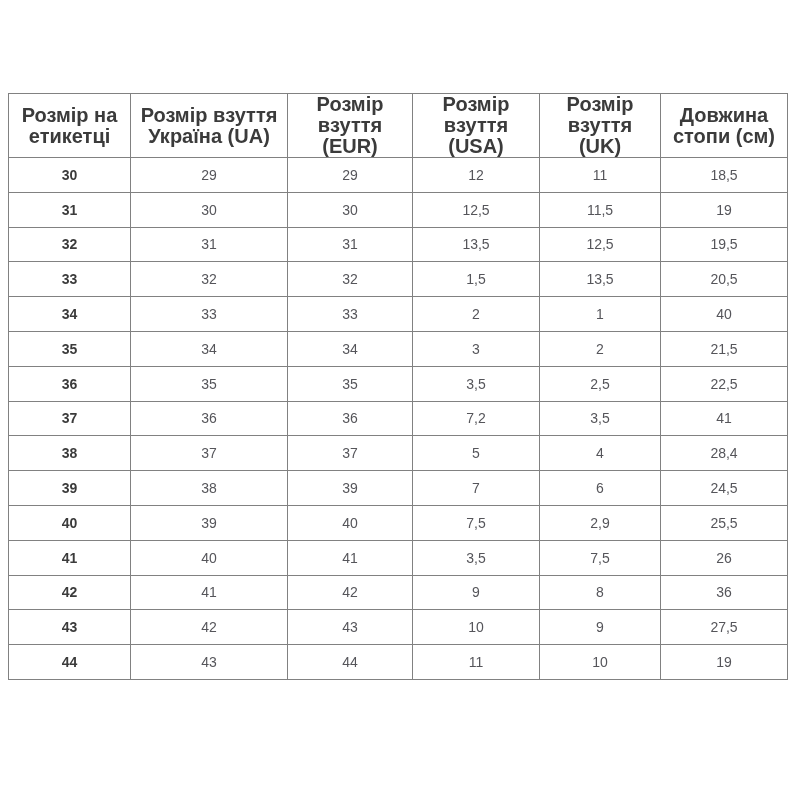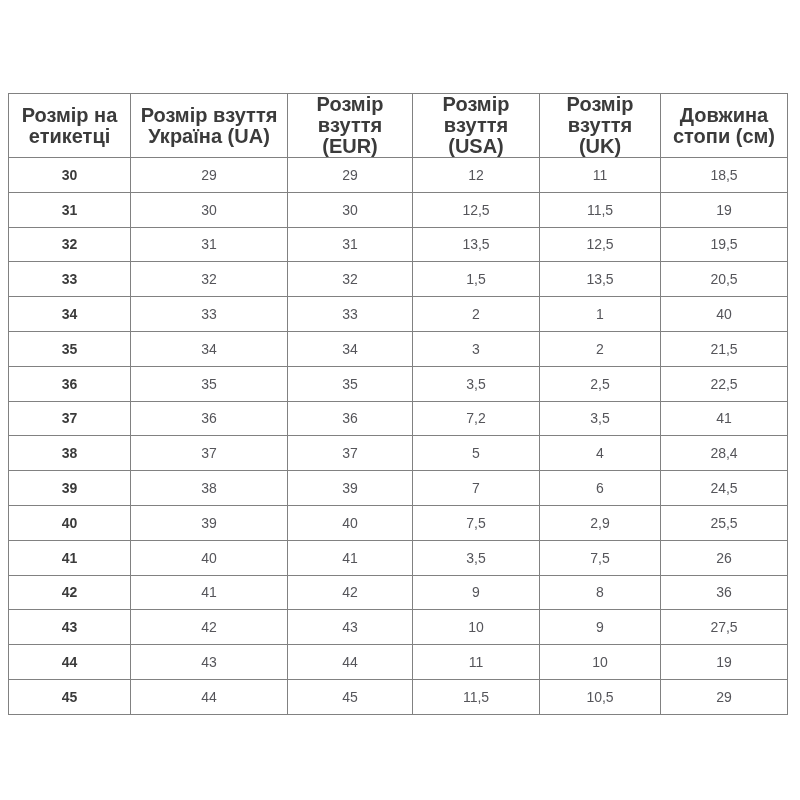--- a/index.html
+++ b/index.html
@@ -194,23 +194,15 @@
           <td>27,5</td>
         </tr>
         <tr>
           <td class="label-col">44</td>
           <td>43</td>
           <td>44</td>
           <td>11</td>
           <td>10</td>
           <td>19</td>
         </tr>
-        <tr>
-          <td class="label-col">45</td>
-          <td>44</td>
-          <td>45</td>
-          <td>11,5</td>
-          <td>10,5</td>
-          <td>29</td>
-        </tr>
       </tbody>
   </table>
 </div>
 
 </body></html>

